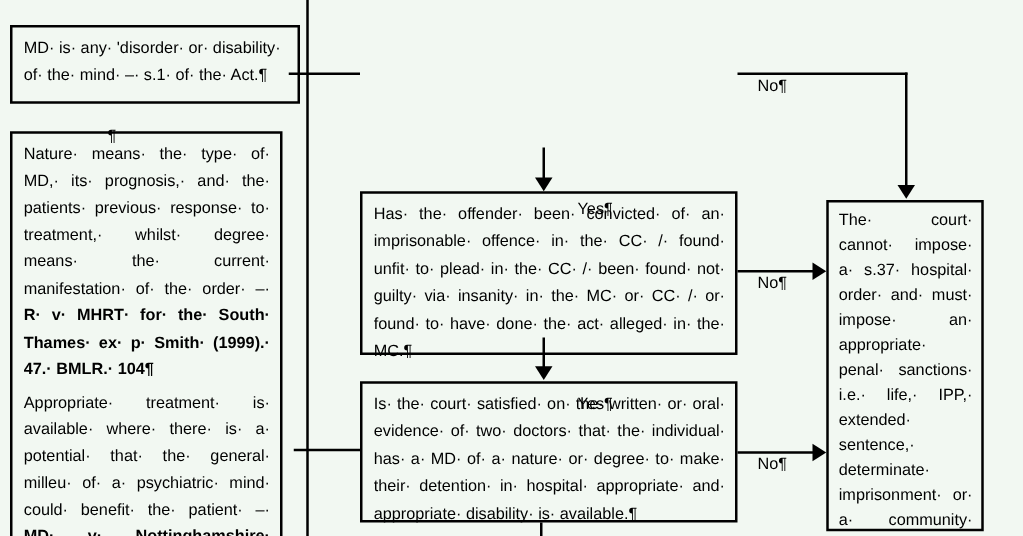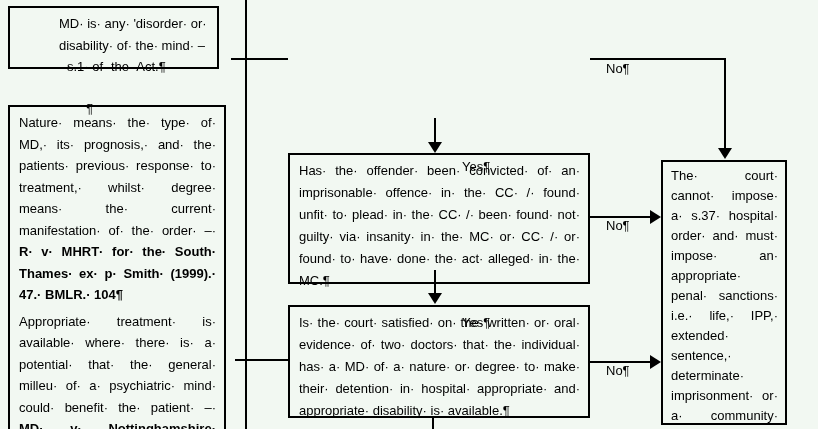--- a/index.html
+++ b/index.html
@@ -22,21 +22,21 @@
     border-top:7px solid transparent;border-bottom:7px solid transparent;
     border-left:11px solid #000;}
   .lbl{position:absolute;line-height:15px;white-space:nowrap;margin-top:31px;}
   b{font-weight:bold;}
 </style>
 </head>
 <body>
 
 <div class="canvas">
 
-  <div class="box" style="left:8px;top:6px;width:211px;height:63px;padding-left:40px;">
+  <div class="box" style="left:8px;top:20px;width:232px;height:63px;">
     <p class="txt">MD· is· any· 'disorder· or· disability· of· the· mind· –· s.1· of· the· Act.¶</p>
   </div>
 
   <div class="lbl" style="left:86px;top:70px;">¶</div>
 
   <div class="box" style="left:8px;top:105px;width:218px;height:340px;">
     <p class="txt just">
       <span>Nature· means· the· type· of· MD,· its· prognosis,· and· the· patients· previous· response· to· treatment,· whilst· degree· means· the· current· manifestation· of· the· order· –· </span><b>R· v· MHRT· for· the· South· Thames· ex· p· Smith· (1999).· 47.· BMLR.· 104¶</b>
     </p>
     <p class="txt just lbox2-p2">

